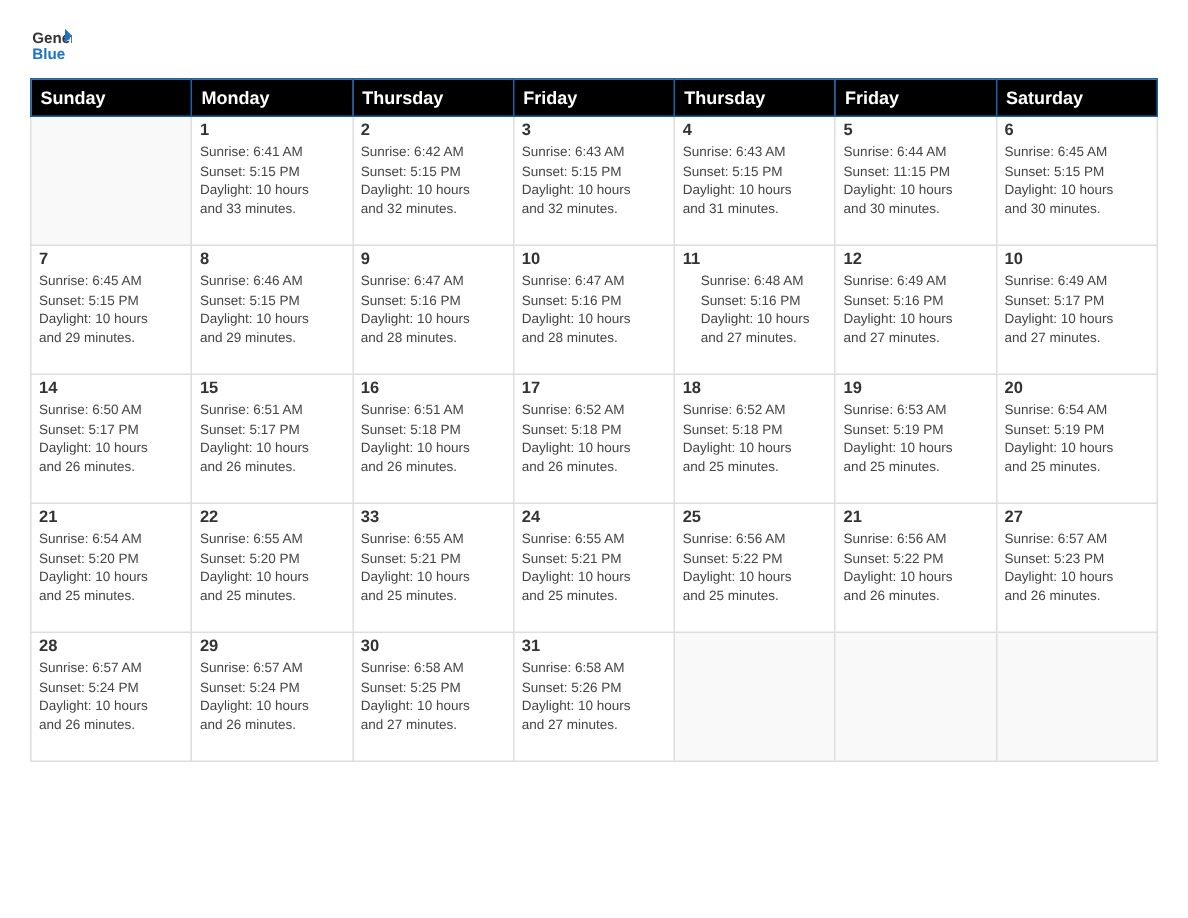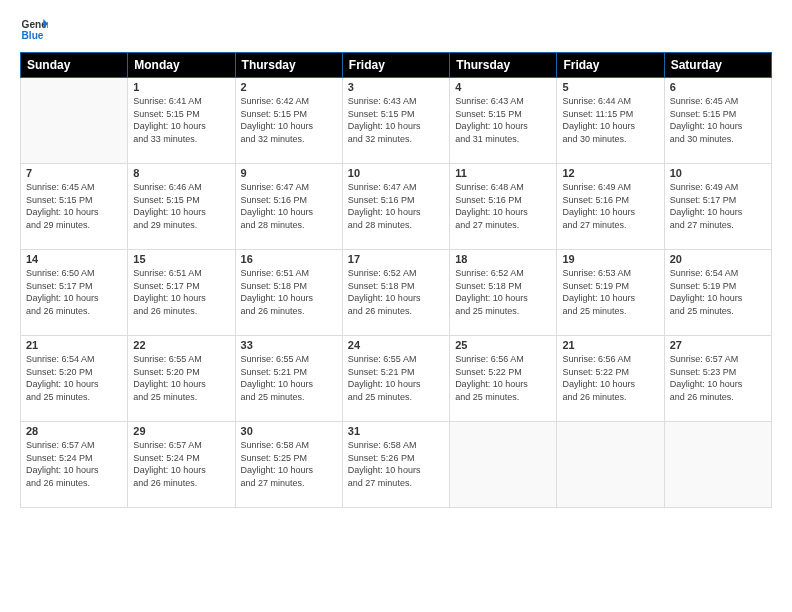--- a/index.html
+++ b/index.html
@@ -182,21 +182,21 @@
           </td>
           <td>
             <div class="day-num">10</div>
             <div class="day-info" style="white-space: pre-line;">Sunrise: 6:47 AM
 Sunset: 5:16 PM
 Daylight: 10 hours
 and 28 minutes.</div>
           </td>
           <td>
             <div class="day-num">11</div>
-            <div class="day-info" style="white-space: pre-line;">Sunrise: 6:48 AM
+            <div class="day-info" style="white-space: pre-line; margin-left: 12px;">Sunrise: 6:48 AM
 Sunset: 5:16 PM
 Daylight: 10 hours
 and 27 minutes.</div>
           </td>
           <td>
             <div class="day-num">12</div>
             <div class="day-info" style="white-space: pre-line;">Sunrise: 6:49 AM
 Sunset: 5:16 PM
 Daylight: 10 hours
 and 27 minutes.</div>

